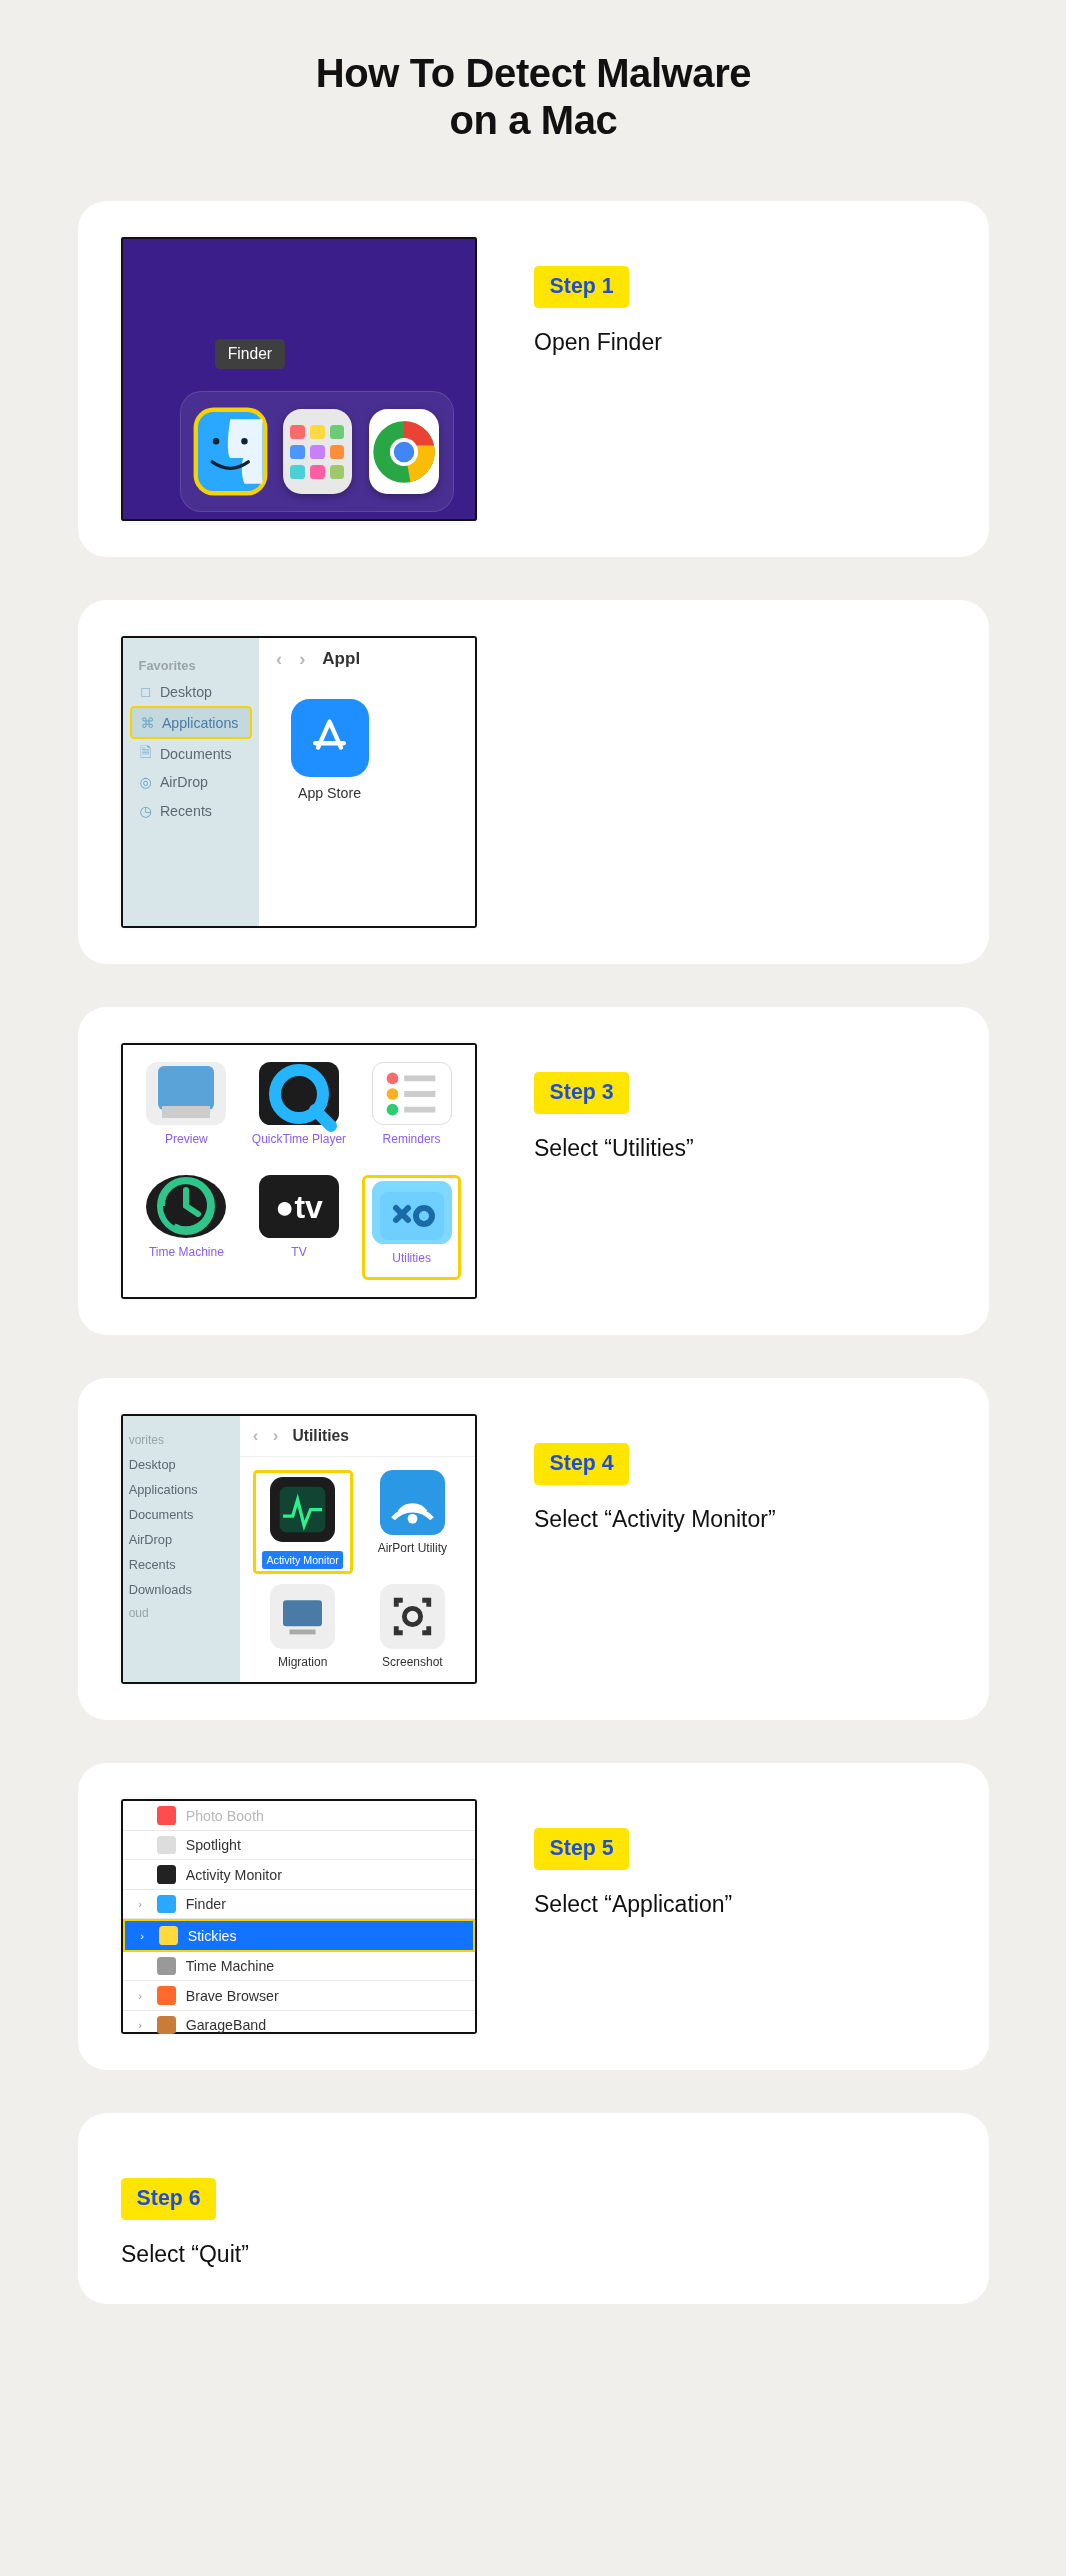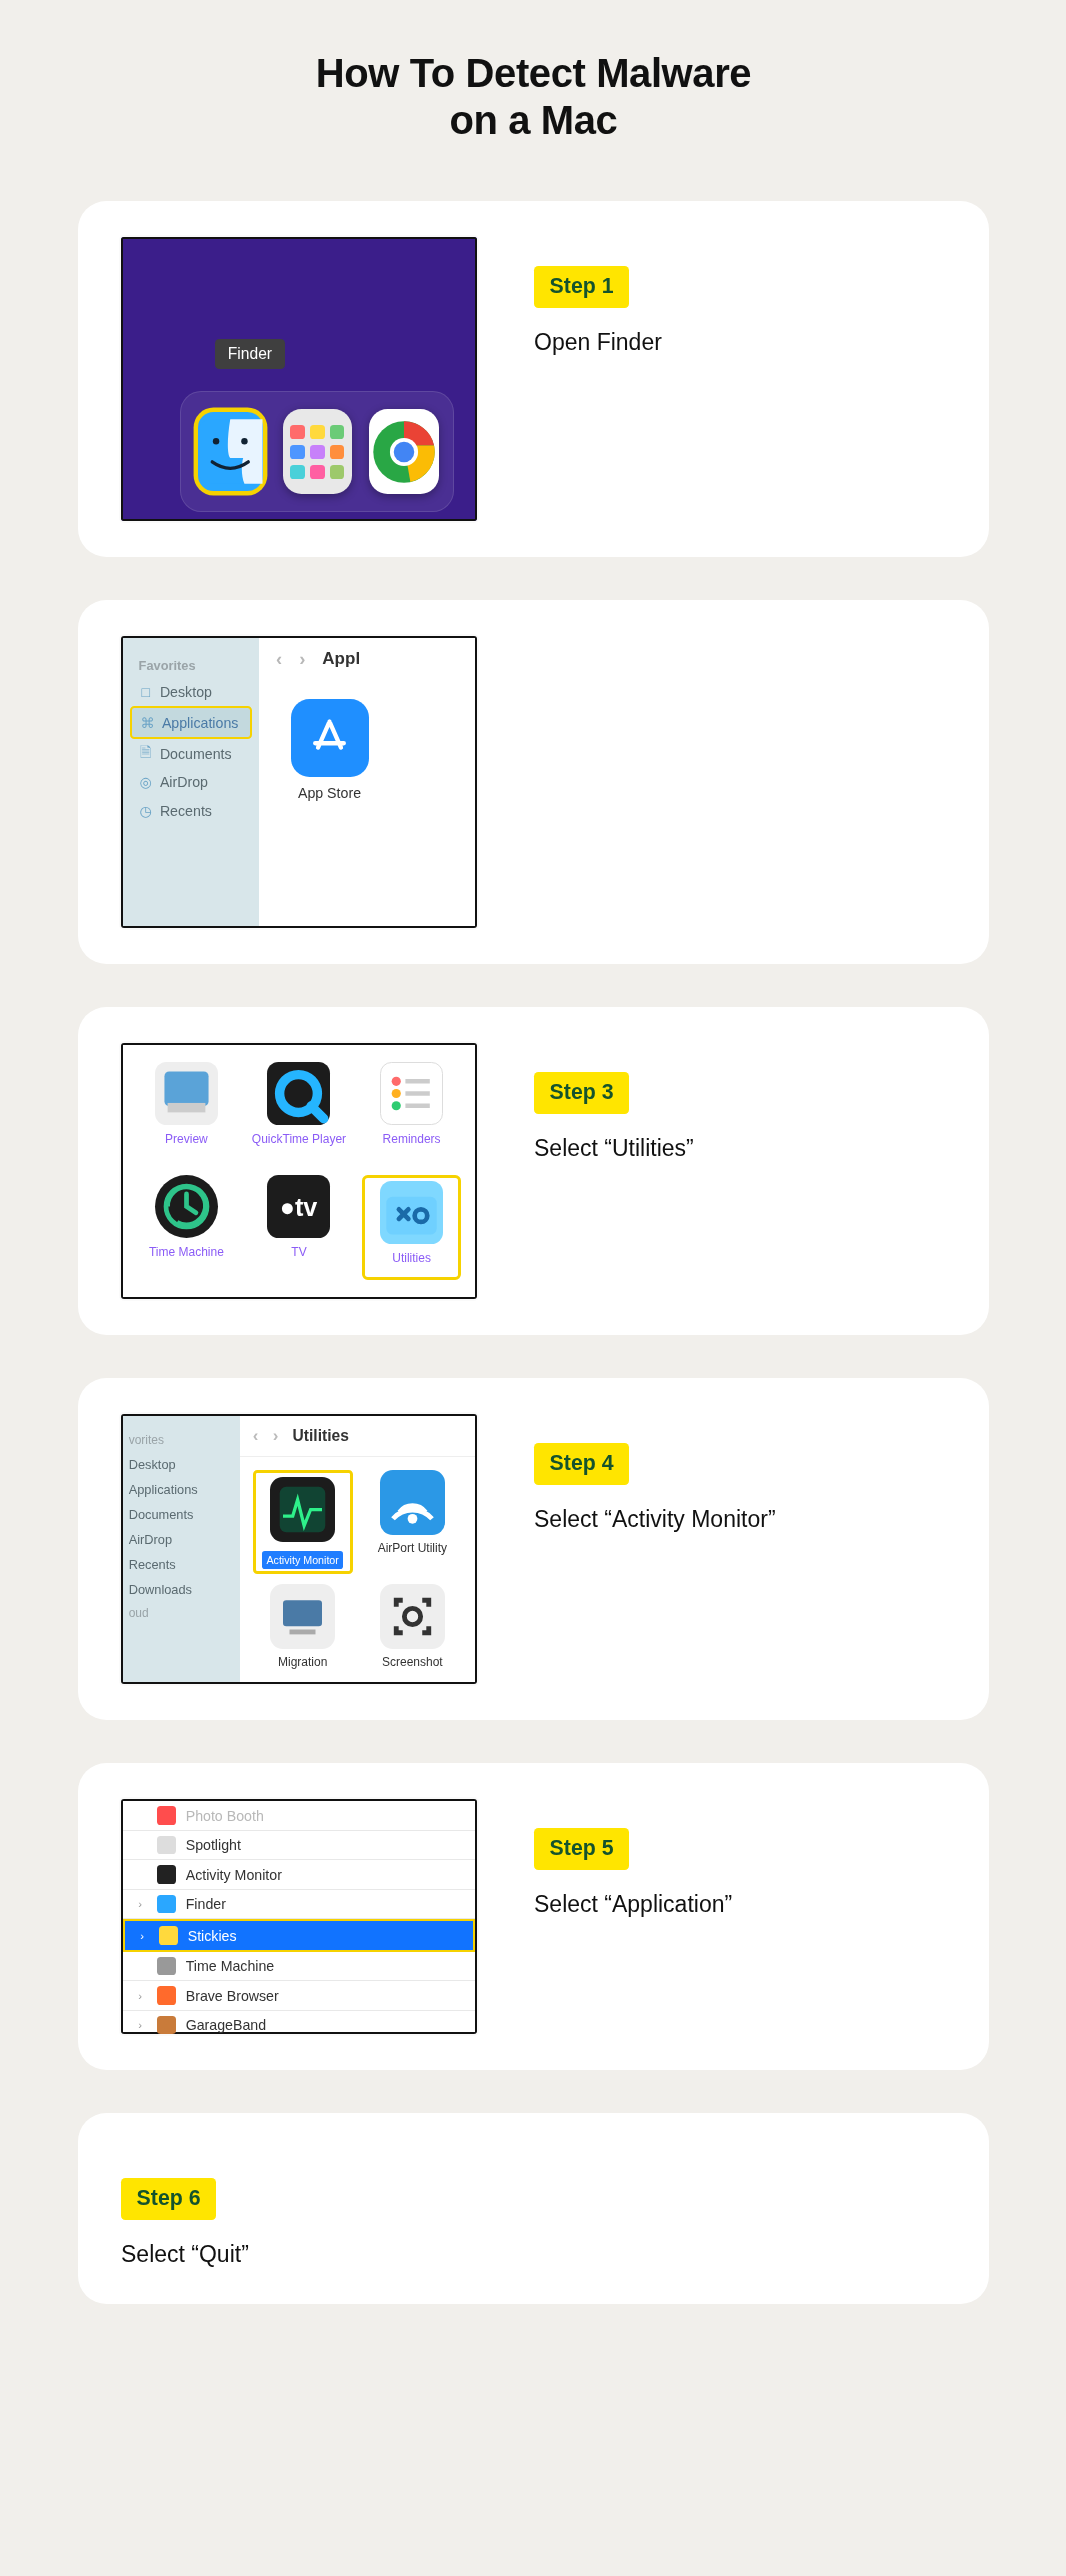--- a/index.html
+++ b/index.html
@@ -31,21 +31,21 @@
     width: 356px;
     flex: 0 0 356px;
     border-radius: 3px;
     overflow: hidden;
     box-shadow: 0 0 0 2.1px rgba(0,0,0,0.02);
   }
   .txt { padding-top: 28.4px; }
   .step-badge {
     display: inline-block;
     background: #ffe500;
-    color: #14532d;
+    color: #1d4ed8;
     font-weight: 700;
     font-size: 21.3px;
     padding: 8.5px 15.6px;
     border-radius: 4.3px;
     margin-bottom: 21.3px;
   }
   .step-desc { font-size: 23px; font-weight: 500; }
 
   
   .s1 {
@@ -110,21 +110,21 @@
   .s2-app .tile svg { width:43px; height:43px; }
   .s2-app .lbl { font-size:14.2px; color:#333; }
 
   
   .s3 {
     border:2.1px solid #111; background:#fff; height:256px;
     display:grid; grid-template-columns:repeat(3,1fr); grid-template-rows:repeat(2,1fr);
     padding:17px 14.2px; gap:7.1px 14.2px;
   }
   .s3-item { text-align:center; font-size:12px; color:#8b5cf6; }
-  .s3-tile { width:63px; height:63px; margin:0 auto 7.1px; border-radius:11.4px; display:flex; align-items:center; justify-content:center; }
+  .s3-tile { width:80px; height:63px; margin:0 auto 7.1px; border-radius:11.4px; display:flex; align-items:center; justify-content:center; }
   .s3-hl { border:3.6px solid #f6d200; padding:2.8px; border-radius:5.7px; }
   .s3 .util { background:#7fd8ff; }
 
   
   .s4 {
     border:2.1px solid #111; background:#fff; height:270px; display:flex;
   }
   .s4-side { width:117px; background:#d8e6ea; font-size:12.8px; color:#5a6a70; padding-top:12.8px; overflow:hidden;}
   .s4-side .hdr { font-size:12px; color:#9aa4a8; padding:4.3px 5.7px; }
   .s4-side .row { padding:5px 5.7px; white-space:nowrap;}

